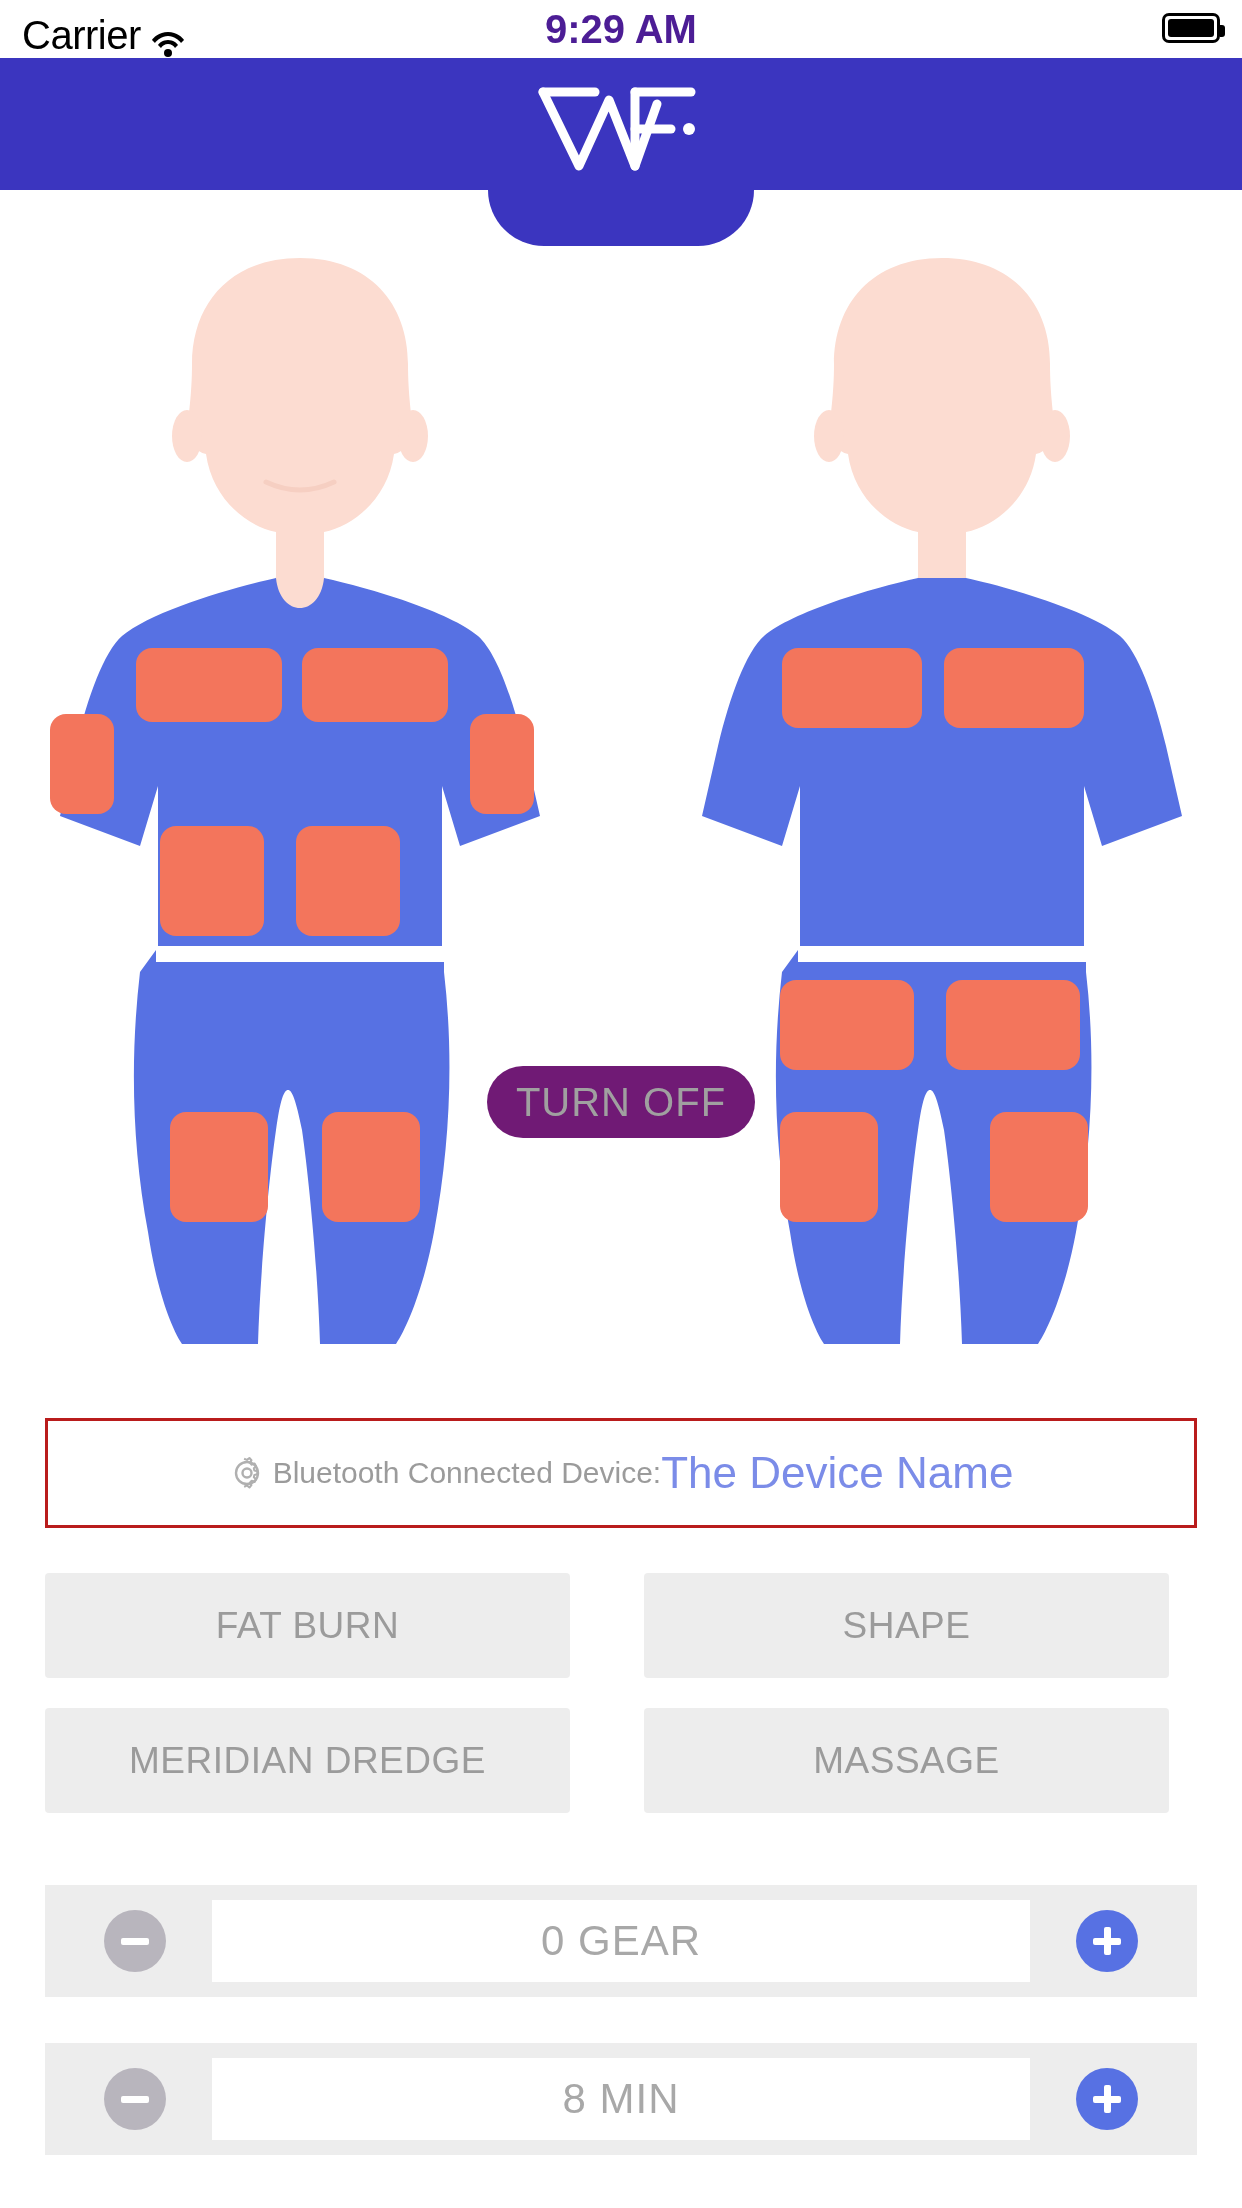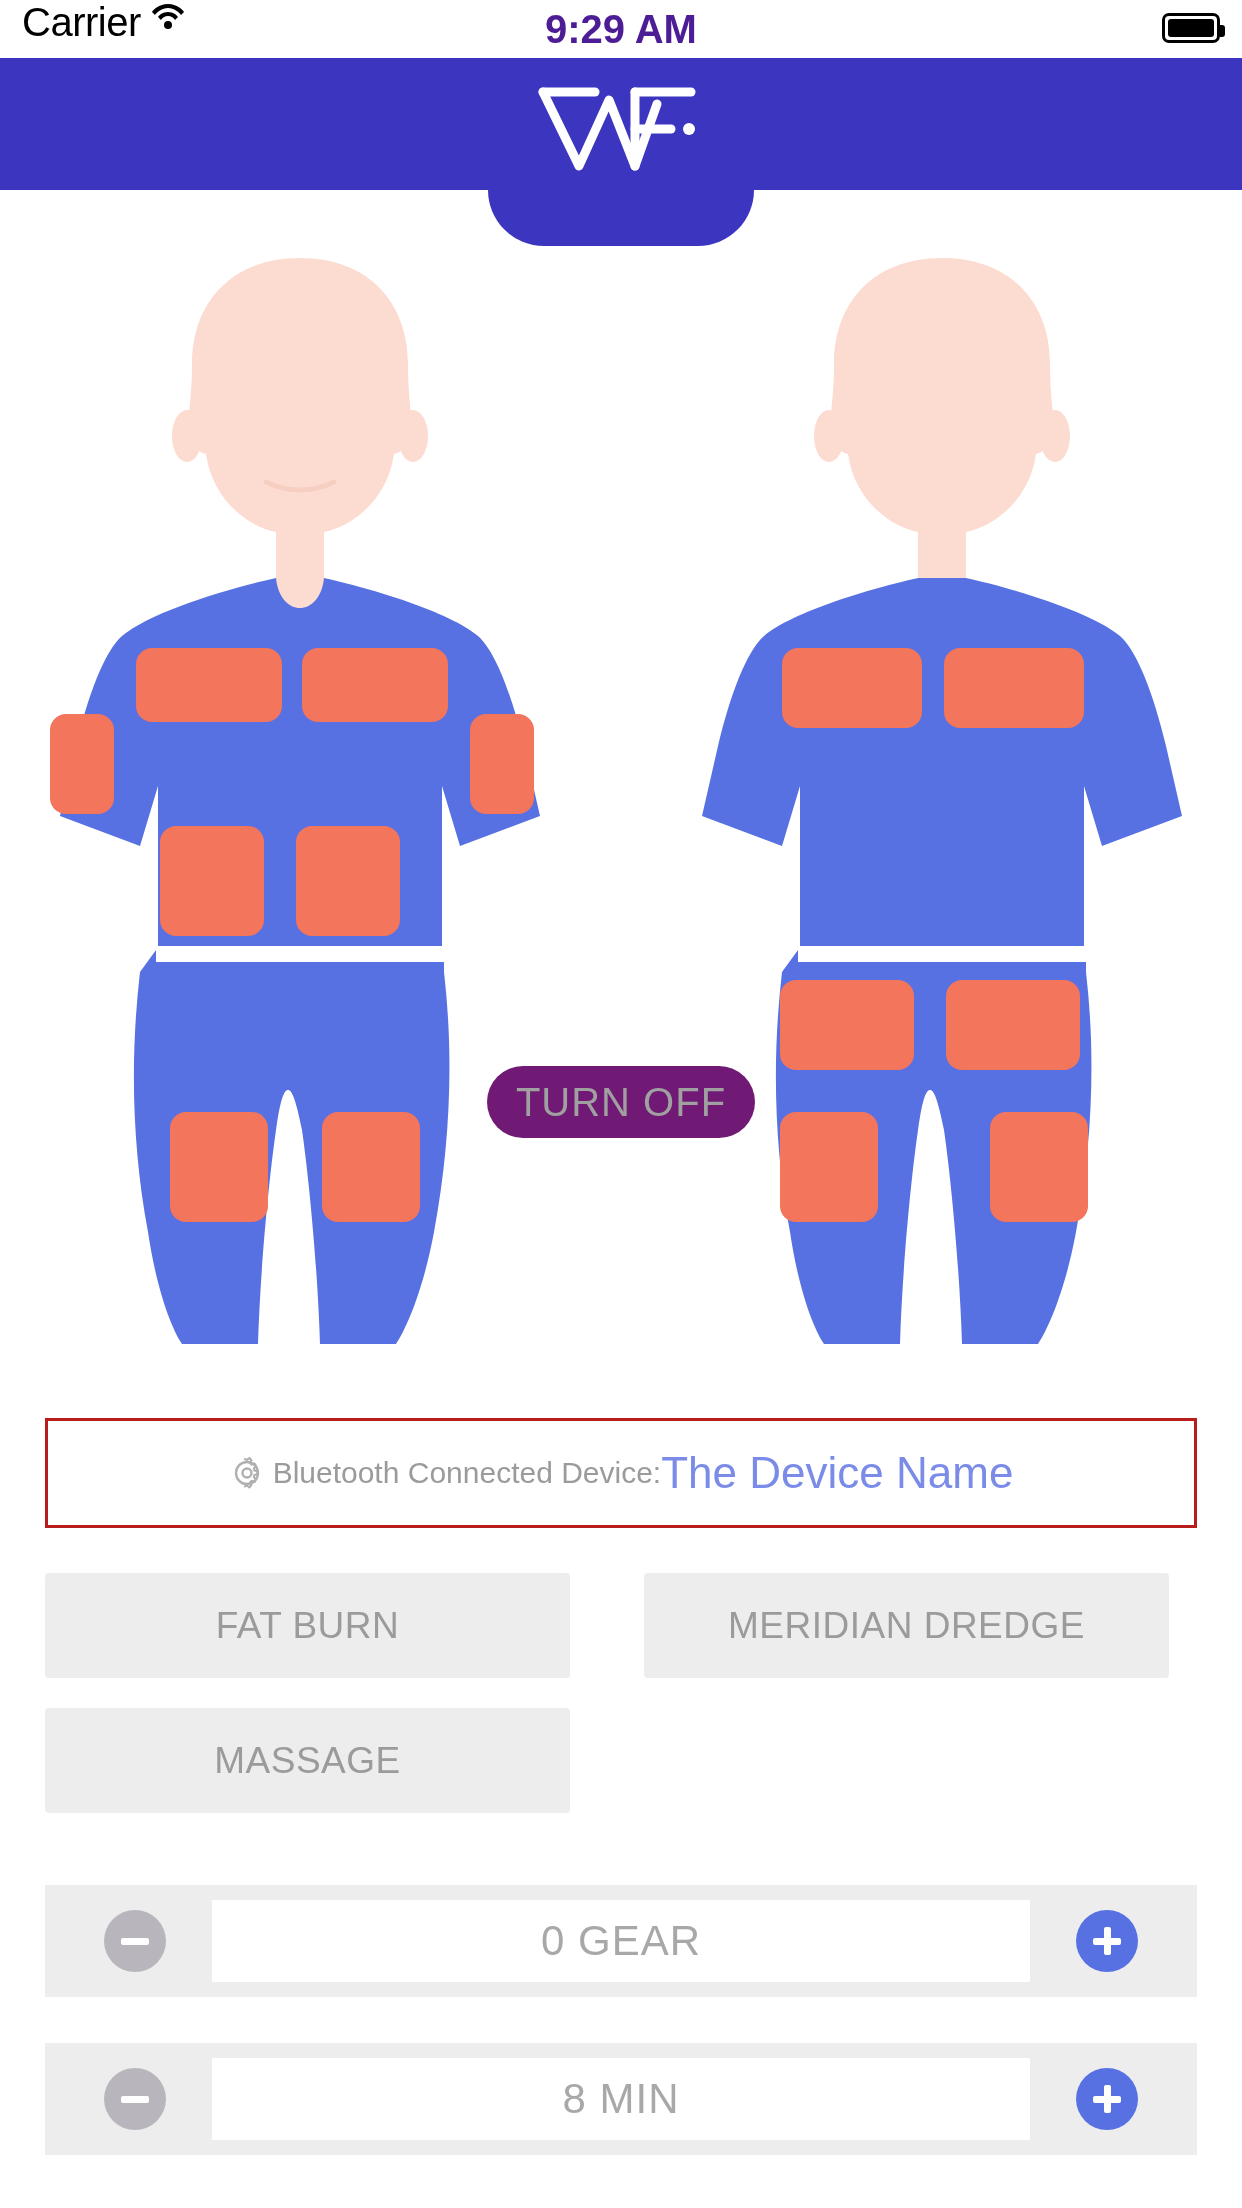--- a/index.html
+++ b/index.html
@@ -13,21 +13,21 @@
 
   
   .statusbar {
     position:absolute; top:0; left:0;
     width:1242px; height:58px;
     background:#ffffff;
     display:flex; align-items:center;
   }
   .sb-left {
     position:absolute; left:22px; top:0; height:58px;
-    display:flex; align-items:flex-start; gap:10px;
+    display:flex; align-items:flex-end; gap:10px;
   }
   .sb-carrier { font-size:40px; color:#000; letter-spacing:-0.5px; }
   .sb-wifi { width:34px; height:30px; position:relative; }
   .sb-wifi svg { display:block; }
   .sb-time {
     position:absolute; left:0; right:0; top:0; height:58px;
     display:flex; align-items:center; justify-content:center;
     font-size:40px; font-weight:bold; color:#4c1d95;
   }
   .sb-batt {
@@ -297,20 +297,21 @@
         <circle cx="18" cy="18" r="4.5" fill="none" stroke="#b0b0b0" stroke-width="2.4"></circle>
       </svg>
     </span>
     <span class="bt-label">Bluetooth Connected Device:</span>
     <span class="bt-value">The Device Name</span>
   </div>
 </div>
 
 <div class="modes">
   <div class="mode-btn">FAT BURN</div>
+  <div class="mode-btn">SHAPE</div>
   <div class="mode-btn">MERIDIAN DREDGE</div>
   <div class="mode-btn">MASSAGE</div>
 </div>
 
 <div class="stepper gear">
   <div class="circ circ-minus">
     <span class="circ-wrap">
       <span class="circ-bar circ-h"></span>
     </span>
   </div>

